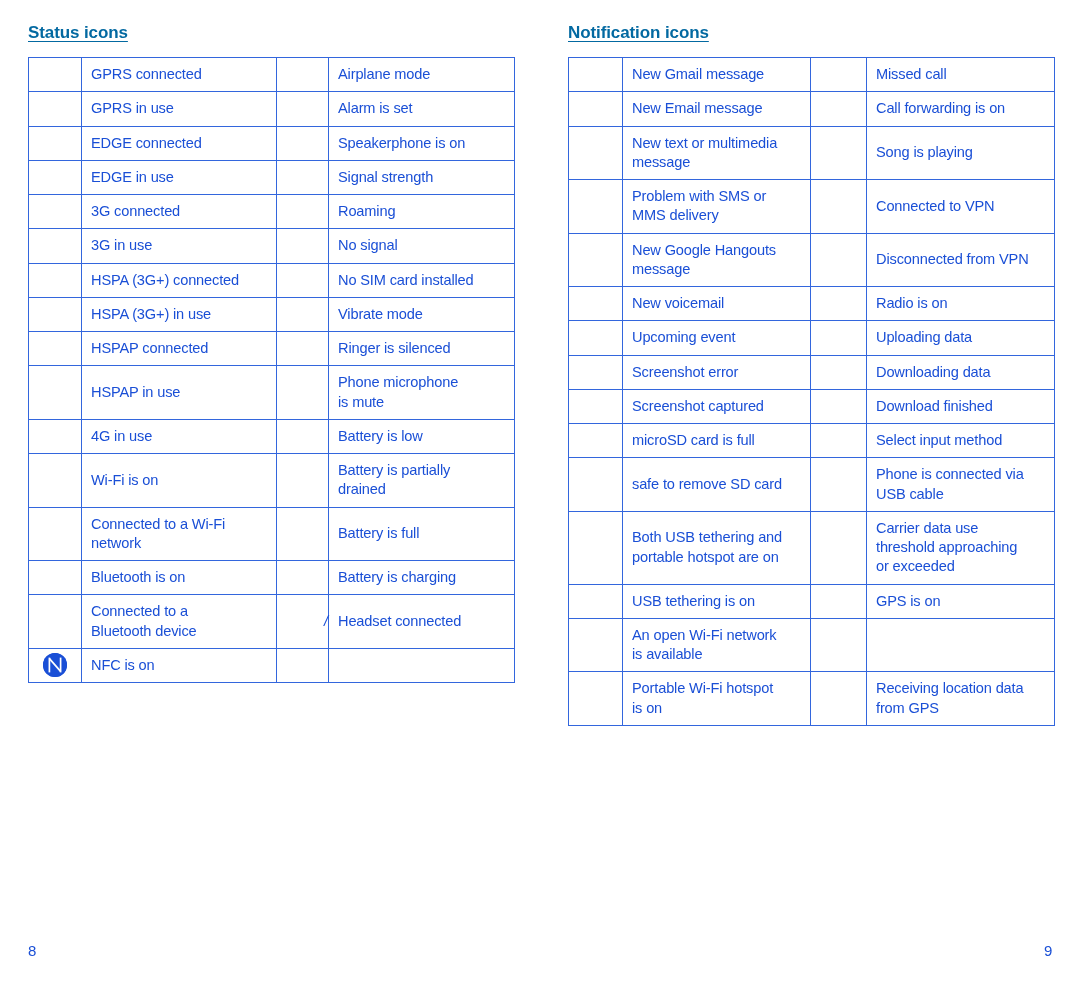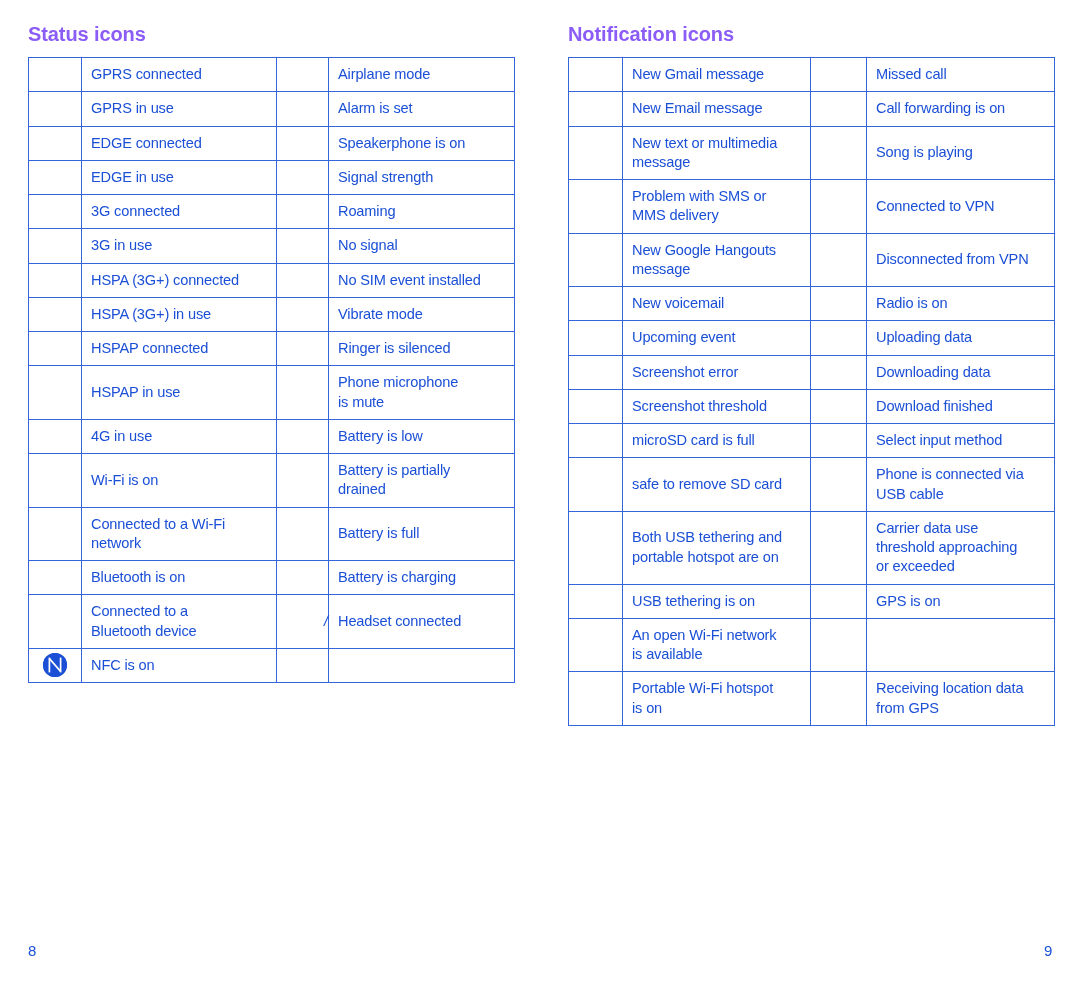--- a/index.html
+++ b/index.html
@@ -19,23 +19,24 @@
     position: absolute;
     inset: 0;
     width: 1080px;
     height: 990px;
     overflow: hidden;
   }
 
   
   .heading {
     position: absolute;
-    font-size: 20px;
+    font-size: 17px;
     font-weight: bold;
-    color: #8b5cf6;
+    color: #0369a1;
+    text-decoration: underline;
     text-underline-offset: 3px;
     letter-spacing: -0.1px;
     white-space: nowrap;
   }
   #heading-status   { left: 28px;  top: 23px; }
   #heading-notif    { left: 568px; top: 23px; }
 
   
   .icon-table {
     position: absolute;
@@ -193,21 +194,21 @@
             <span>No signal</span>
           </td>
         </tr>
         <tr>
           <td class="cell-icon"></td>
           <td class="cell-text">
             <span>HSPA (3G+) connected</span>
           </td>
           <td class="cell-icon"></td>
           <td class="cell-text">
-            <span>No SIM event installed</span>
+            <span>No SIM card installed</span>
           </td>
         </tr>
         <tr>
           <td class="cell-icon"></td>
           <td class="cell-text">
             <span>HSPA (3G+) in use</span>
           </td>
           <td class="cell-icon"></td>
           <td class="cell-text">
             <span>Vibrate mode</span>
@@ -392,21 +393,21 @@
             <span>Screenshot error</span>
           </td>
           <td class="cell-icon"></td>
           <td class="cell-text">
             <span>Downloading data</span>
           </td>
         </tr>
         <tr>
           <td class="cell-icon"></td>
           <td class="cell-text indented">
-            <span>Screenshot threshold</span>
+            <span>Screenshot captured</span>
           </td>
           <td class="cell-icon"></td>
           <td class="cell-text">
             <span>Download finished</span>
           </td>
         </tr>
         <tr>
           <td class="cell-icon"></td>
           <td class="cell-text">
             <span>microSD card is full</span>

